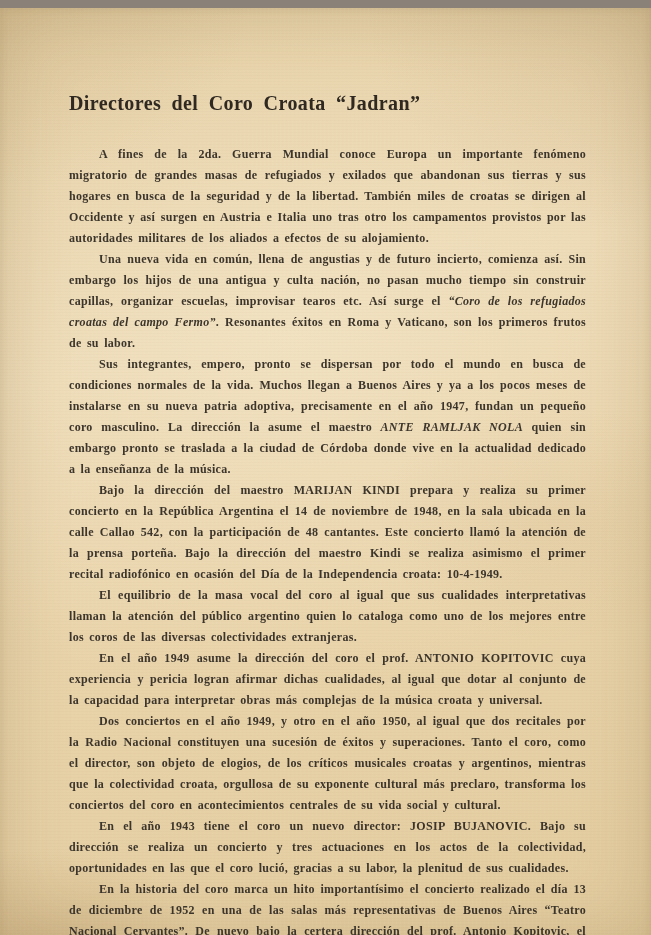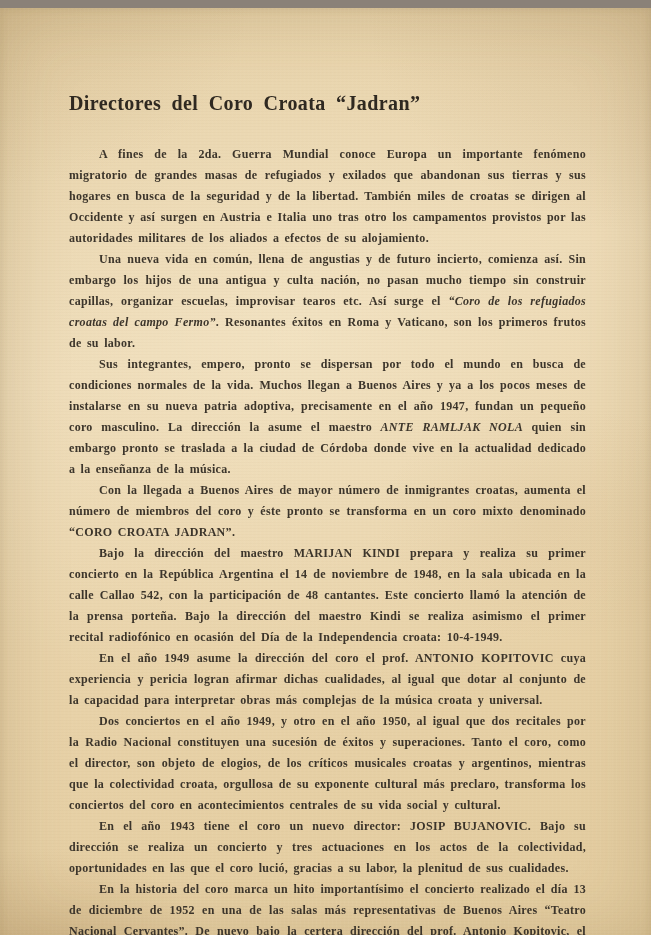--- a/index.html
+++ b/index.html
@@ -65,21 +65,21 @@
 </head>
 <body>
 
 <div class="page">
   <div class="content">
     <h1 class="title">Directores del Coro Croata “Jadran”</h1>
     <div class="body" id="article-body">
         <p><span class="run-normal">A fines de la 2da. Guerra Mundial conoce Europa un importante fenómeno migratorio de grandes masas de refugiados y exilados que abandonan sus tierras y sus hogares en busca de la seguridad y de la libertad. También miles de croatas se dirigen al Occidente y así surgen en Austria e Italia uno tras otro los campamentos provistos por las autoridades militares de los aliados a efectos de su alojamiento.</span></p>
         <p><span class="run-normal">Una nueva vida en común, llena de angustias y de futuro incierto, comienza así. Sin embargo los hijos de una antigua y culta nación, no pasan mucho tiempo sin construir capillas, organizar escuelas, improvisar tearos etc. Así surge el </span><span class="run-italic">“Coro de los refugiados croatas del campo Fermo”</span><span class="run-normal">. Resonantes éxitos en Roma y Vaticano, son los primeros frutos de su labor.</span></p>
         <p><span class="run-normal">Sus integrantes, empero, pronto se dispersan por todo el mundo en busca de condiciones normales de la vida. Muchos llegan a Buenos Aires y ya a los pocos meses de instalarse en su nueva patria adoptiva, precisamente en el año 1947, fundan un pequeño coro masculino. La dirección la asume el maestro </span><span class="run-italic">ANTE RAMLJAK NOLA</span><span class="run-normal"> quien sin embargo pronto se traslada a la ciudad de Córdoba donde vive en la actualidad dedicado a la enseñanza de la música.</span></p>
-        <p><span class="run-normal">Con la llegada a Buenos Aires de mayor número de inmigrantes croatas, aumenta el número de miembros del coro y éste pronto se transforma en un coro mixto denominado “CORO CROATA JADRAN”.</span></p>
         <p><span class="run-normal">Bajo la dirección del maestro MARIJAN KINDI prepara y realiza su primer concierto en la República Argentina el 14 de noviembre de 1948, en la sala ubicada en la calle Callao 542, con la participación de 48 cantantes. Este concierto llamó la atención de la prensa porteña. Bajo la dirección del maestro Kindi se realiza asimismo el primer recital radiofónico en ocasión del Día de la Independencia croata: 10-4-1949.</span></p>
+        <p><span class="run-normal">El equilibrio de la masa vocal del coro al igual que sus cualidades interpretativas llaman la atención del público argentino quien lo cataloga como uno de los mejores entre los coros de las diversas colectividades extranjeras.</span></p>
         <p><span class="run-normal">En el año 1949 asume la dirección del coro el prof. ANTONIO KOPITOVIC cuya experiencia y pericia logran afirmar dichas cualidades, al igual que dotar al conjunto de la capacidad para interpretar obras más complejas de la música croata y universal.</span></p>
         <p><span class="run-normal">Dos conciertos en el año 1949, y otro en el año 1950, al igual que dos recitales por la Radio Nacional constituyen una sucesión de éxitos y superaciones. Tanto el coro, como el director, son objeto de elogios, de los críticos musicales croatas y argentinos, mientras que la colectividad croata, orgullosa de su exponente cultural más preclaro, transforma los conciertos del coro en acontecimientos centrales de su vida social y cultural.</span></p>
         <p><span class="run-normal">En el año 1943 tiene el coro un nuevo director: JOSIP BUJANOVIC. Bajo su dirección se realiza un concierto y tres actuaciones en los actos de la colectividad, oportunidades en las que el coro lució, gracias a su labor, la plenitud de sus cualidades.</span></p>
         <p><span class="run-normal">En la historia del coro marca un hito importantísimo el concierto realizado el día 13 de diciembre de 1952 en una de las salas más representativas de Buenos Aires “Teatro Nacional Cervantes”. De nuevo bajo la certera dirección del prof. Antonio Kopitovic, el coro supera, según la crítica, todas sus actuaciones anteriores.</span></p>
       </div>
   </div>
 </div>
 
 </body></html>

